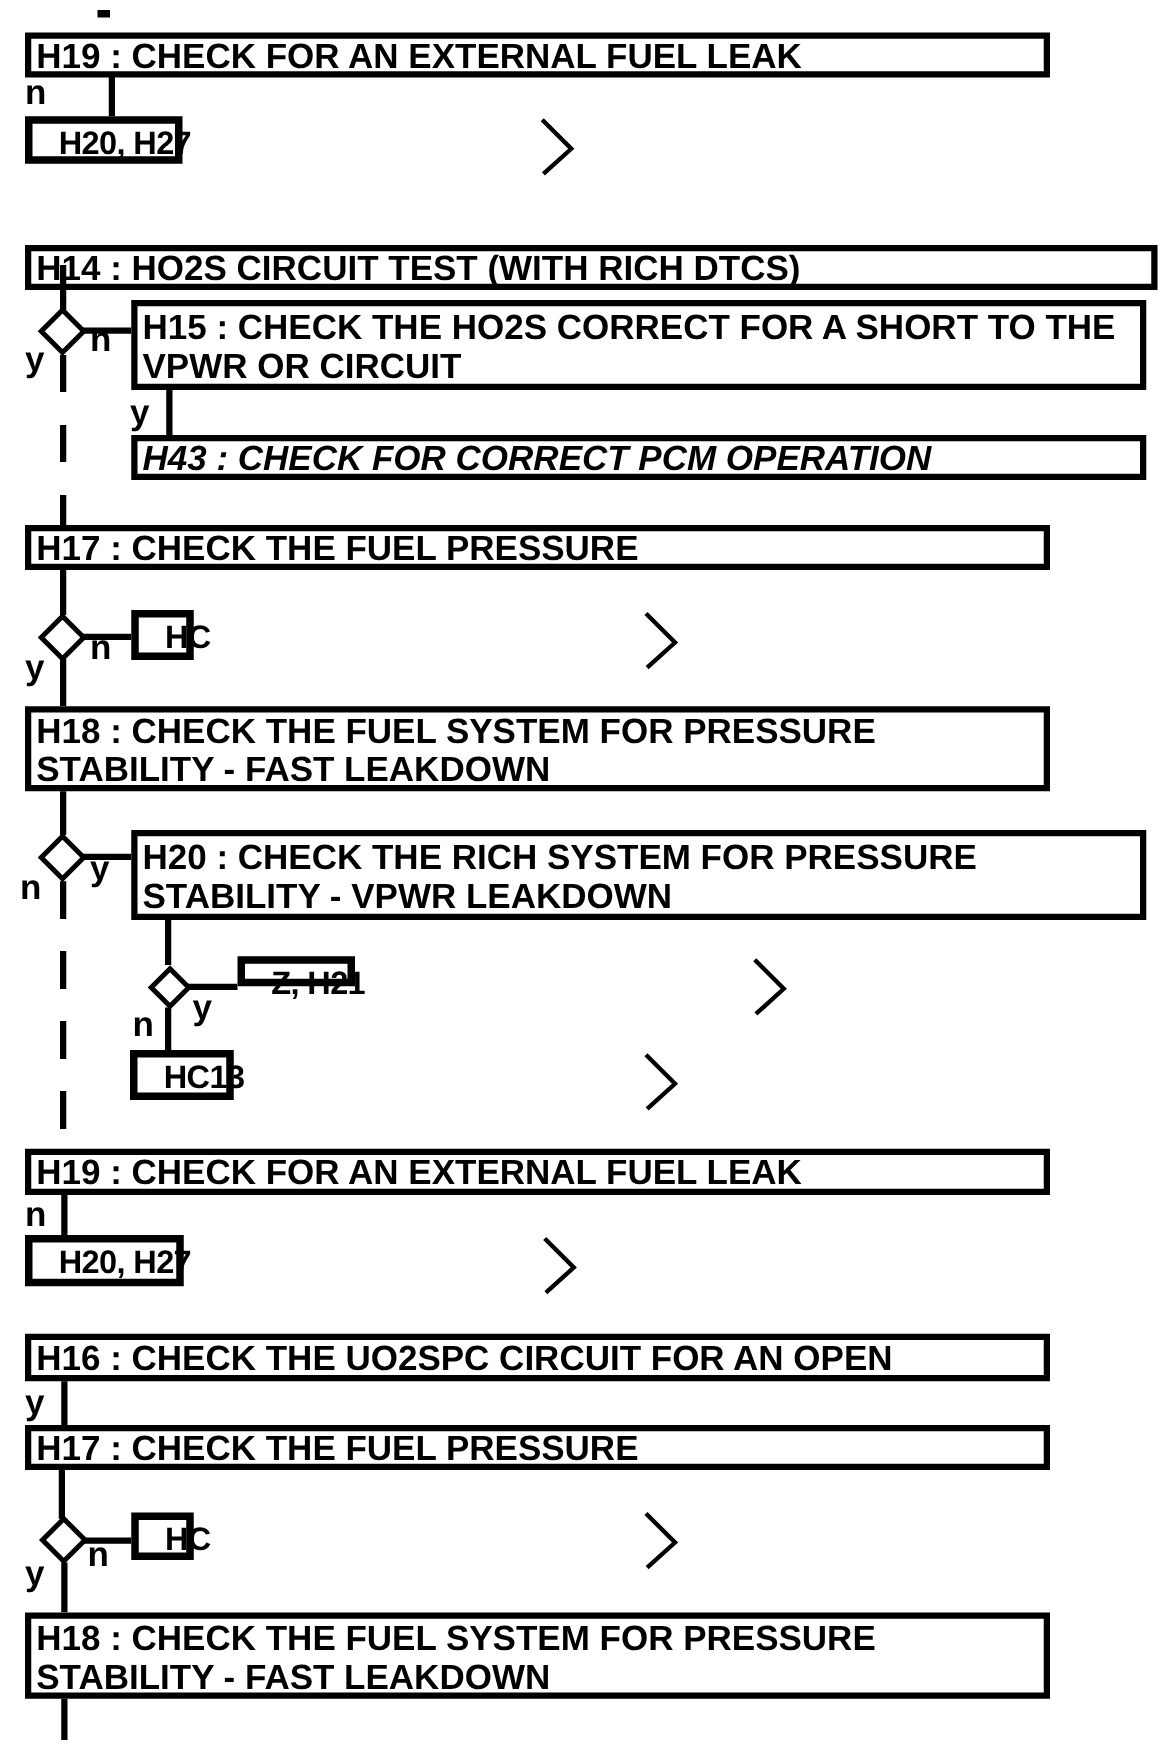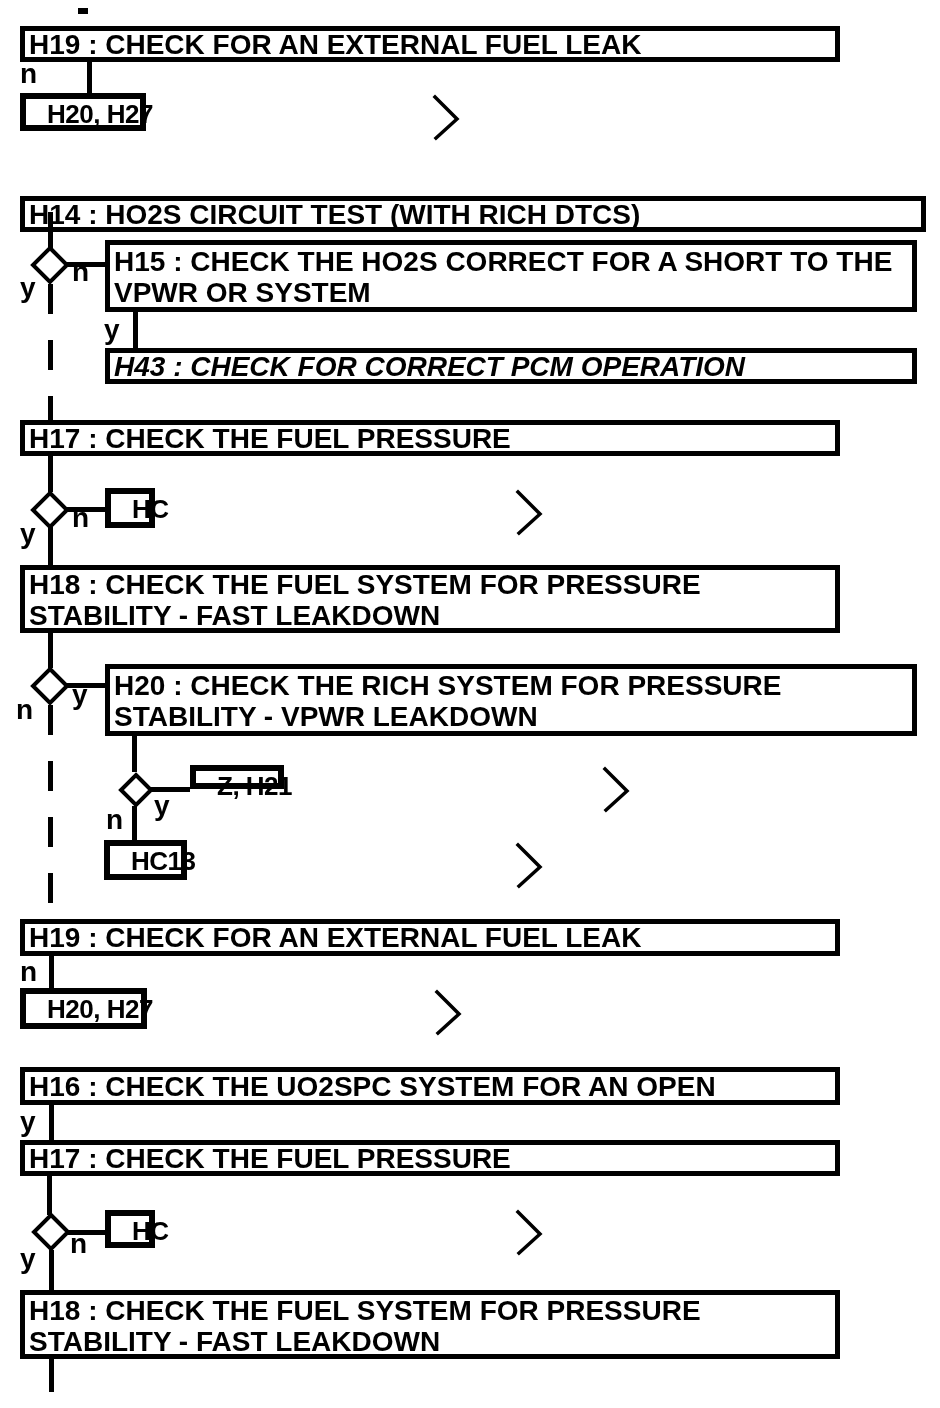--- a/index.html
+++ b/index.html
@@ -54,21 +54,21 @@
   </div>
   <div class="vline" style="left:48px; top:212px; height:36px;"></div>
   <svg style="left:29px; top:244px;" width="42" height="42" viewBox="0 0 42 42">
     <polygon points="21,4 38,21 21,38 4,21" fill="#fff" stroke="#000" stroke-width="4"></polygon>
   </svg>
   <div class="lbl" style="left:72px; top:258px;">n</div>
   <div class="lbl" style="left:20px; top:274px;">y</div>
   <div class="hline" style="left:64px; top:262px; width:41px;"></div>
   <div class="wbox" style="left:105px; top:240px; width:812px; height:72px; padding-top:2px;">
     <div class="tline">H15 : CHECK THE HO2S CORRECT FOR A SHORT TO THE</div>
-    <div class="tline">VPWR OR SYSTEM</div>
+    <div class="tline">VPWR OR CIRCUIT</div>
   </div>
   <div class="lbl" style="left:104px; top:316px;">y</div>
   <div class="vline" style="left:133px; top:312px; height:36px;"></div>
   <div class="wbox" style="left:105px; top:348px; width:812px; height:36px;font-style:italic;">
     <div class="tline">H43 : CHECK FOR CORRECT PCM OPERATION</div>
   </div>
   <div class="dline" style="left:48px; top:284px; height:136px;"></div>
 
   <div class="wbox" style="left:20px; top:420px; width:820px; height:36px;">
     <div class="tline">H17 : CHECK THE FUEL PRESSURE</div>
@@ -131,21 +131,21 @@
   <div class="lbl" style="left:20px; top:958px;">n</div>
   <div class="vline" style="left:49px; top:956px; height:33px;"></div>
   <div class="sbox" style="left:20px; top:988px; width:127px; height:41px;">
     <div class="tline">H20, H27</div>
   </div>
   <svg style="left:427px; top:983px;" width="44" height="60" viewBox="0 0 44 60">
     <polyline points="10,9 32,31 11,50" fill="none" stroke="#000" stroke-width="3.5" stroke-linecap="square"></polyline>
   </svg>
 
   <div class="wbox" style="left:20px; top:1067px; width:820px; height:38px;">
-    <div class="tline">H16 : CHECK THE UO2SPC SYSTEM FOR AN OPEN</div>
+    <div class="tline">H16 : CHECK THE UO2SPC CIRCUIT FOR AN OPEN</div>
   </div>
   <div class="lbl" style="left:20px; top:1108px;">y</div>
   <div class="vline" style="left:49px; top:1105px; height:35px;"></div>
   <div class="wbox" style="left:20px; top:1140px; width:820px; height:36px;">
     <div class="tline">H17 : CHECK THE FUEL PRESSURE</div>
   </div>
   <div class="vline" style="left:47px; top:1176px; height:39px;"></div>
   <svg style="left:30px; top:1211px;" width="42" height="42" viewBox="0 0 42 42">
     <polygon points="21,4 38,21 21,38 4,21" fill="#fff" stroke="#000" stroke-width="4"></polygon>
   </svg>

